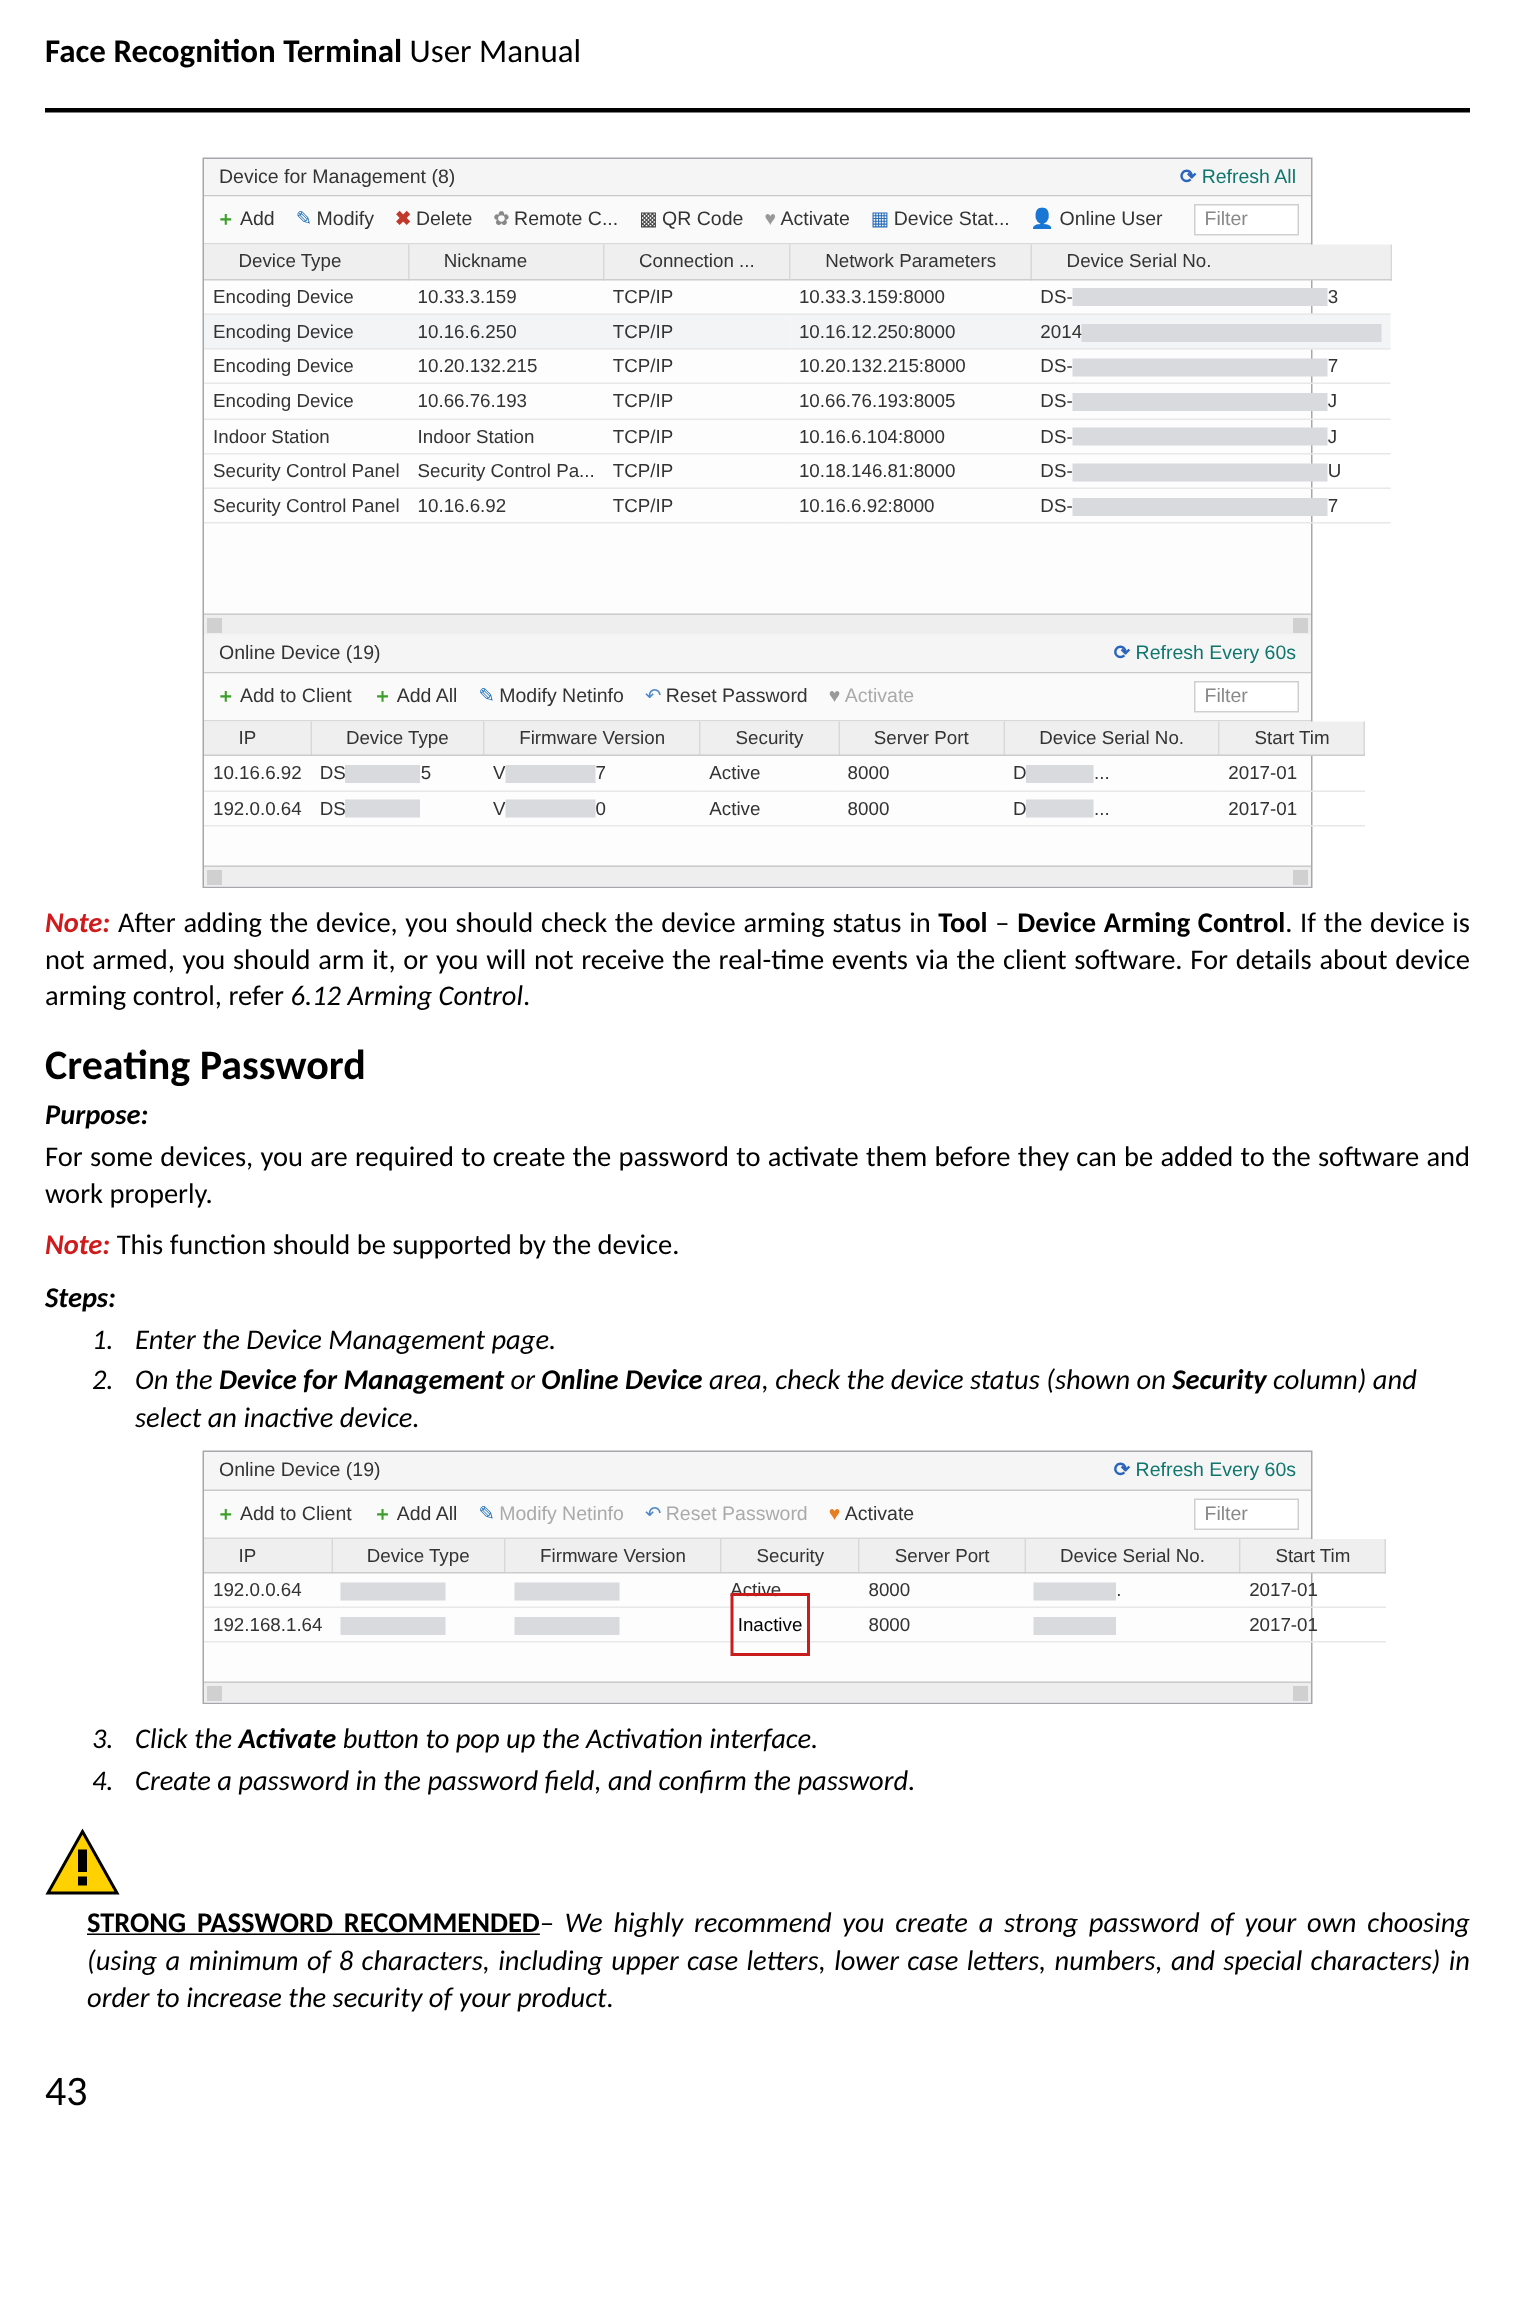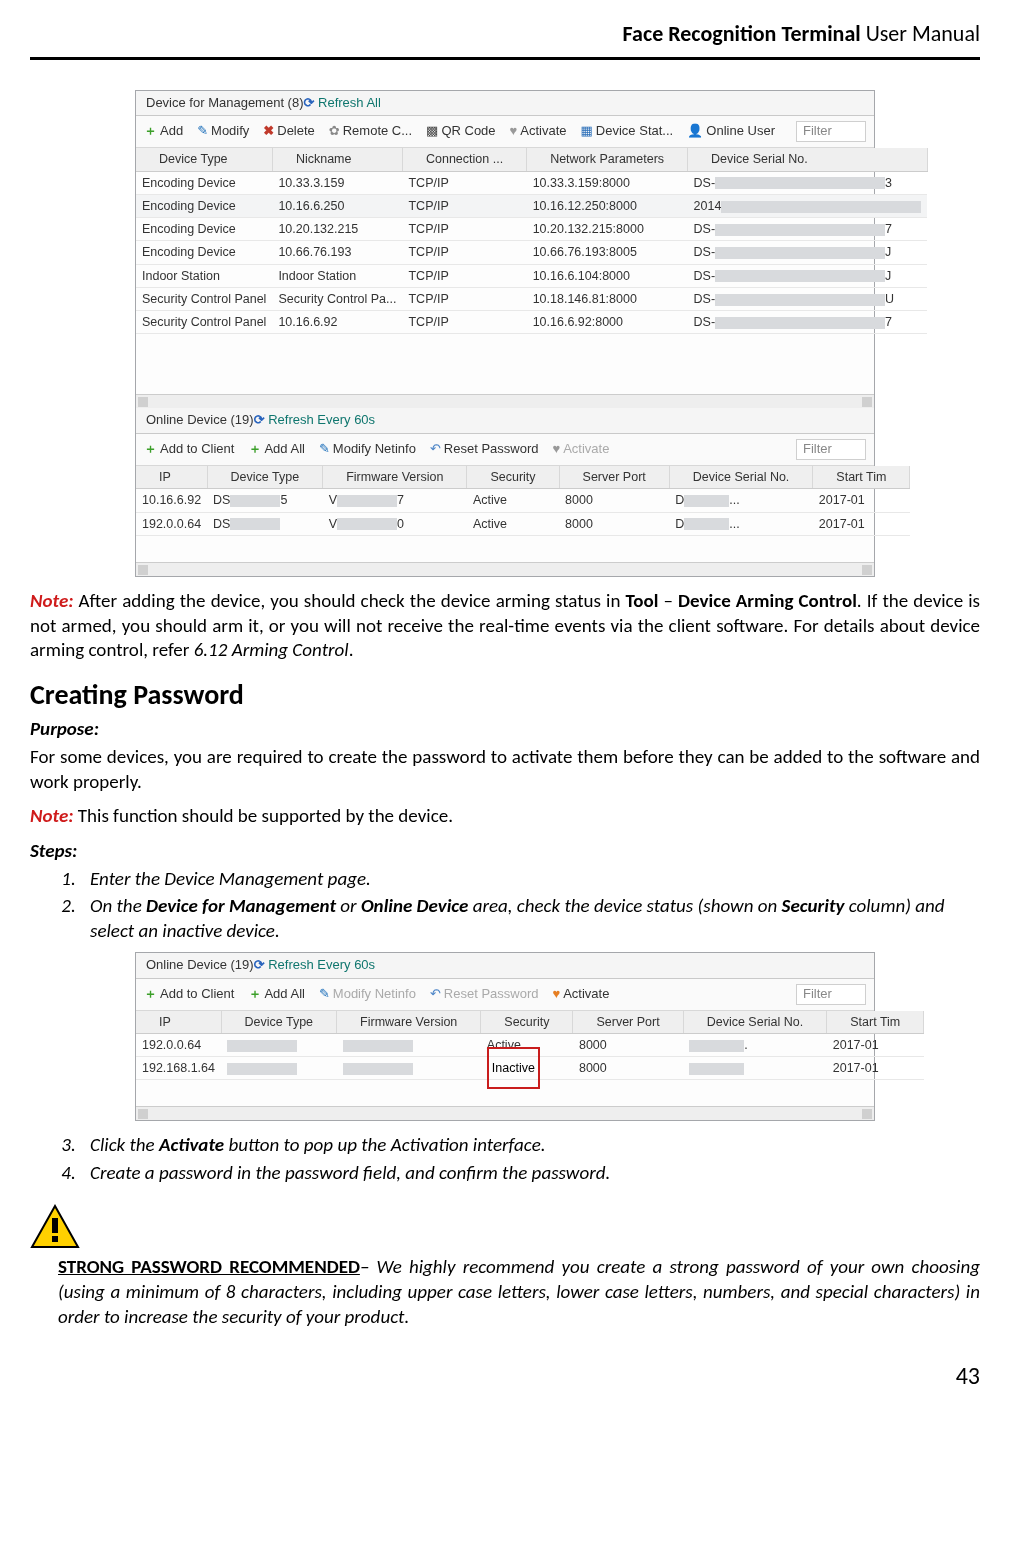--- a/index.html
+++ b/index.html
@@ -7,24 +7,24 @@
     font-family: Calibri, Arial, sans-serif;
     background: #fff;
     color: #000;
     width: 1010px;
     margin: 0 auto;
     padding: 20px 30px 40px 30px;
     font-size: 19px;
     line-height: 1.3;
   }
   .page-header {
-    text-align: right;
+    text-align: left;
     font-size: 22px;
     font-weight: bold;
-    padding-bottom: 8px;
+    padding-bottom: 23px;
     border-bottom: 3px solid #000;
     margin-bottom: 30px;
   }
   .page-header .light { font-weight: normal; }
   .screenshot-container {
     display: flex;
     justify-content: center;
     margin-bottom: 12px;
   }
   .app-screenshot {
@@ -32,20 +32,21 @@
     width: 740px;
     font-size: 13px;
     font-family: Arial, sans-serif;
     color: #333;
     background: #fdfdfd;
   }
   .panel-title-bar {
     background: #f5f5f5;
     padding: 4px 10px;
     display: flex;
+    justify-content: space-between;
     border-bottom: 1px solid #c9c9c9;
   }
   .refresh-link { color: #0f766e; cursor: pointer; }
   .refresh-link::before { content: "⟳ "; color: #2a64bd; font-weight: bold; }
   .toolbar {
     background: #fafafa;
     padding: 5px 8px;
     display: flex;
     gap: 14px;
     align-items: center;
@@ -131,23 +132,23 @@
   ol.steps { padding-left: 50px; margin-bottom: 8px; }
   ol.steps li { margin-bottom: 3px; padding-left: 10px; font-style: italic; }
   .warning-icon {
     width: 50px; height: 45px;
     margin-top: 10px;
   }
   .warn-tri { fill: #ffd100; stroke: #000; stroke-width: 2; }
   .strong-pw { font-weight: bold; text-decoration: underline; }
   .italic { font-style: italic; margin-left: 28px; }
   .page-number {
-    text-align: right;
+    text-align: left;
     margin-top: 30px;
-    font-size: 24px;
+    font-size: 28px;
   }
 </style>
 </head>
 <body>
 
 
 
 
 <div class="page-header">
   <span>Face Recognition Terminal</span><span class="light"> User Manual</span>

